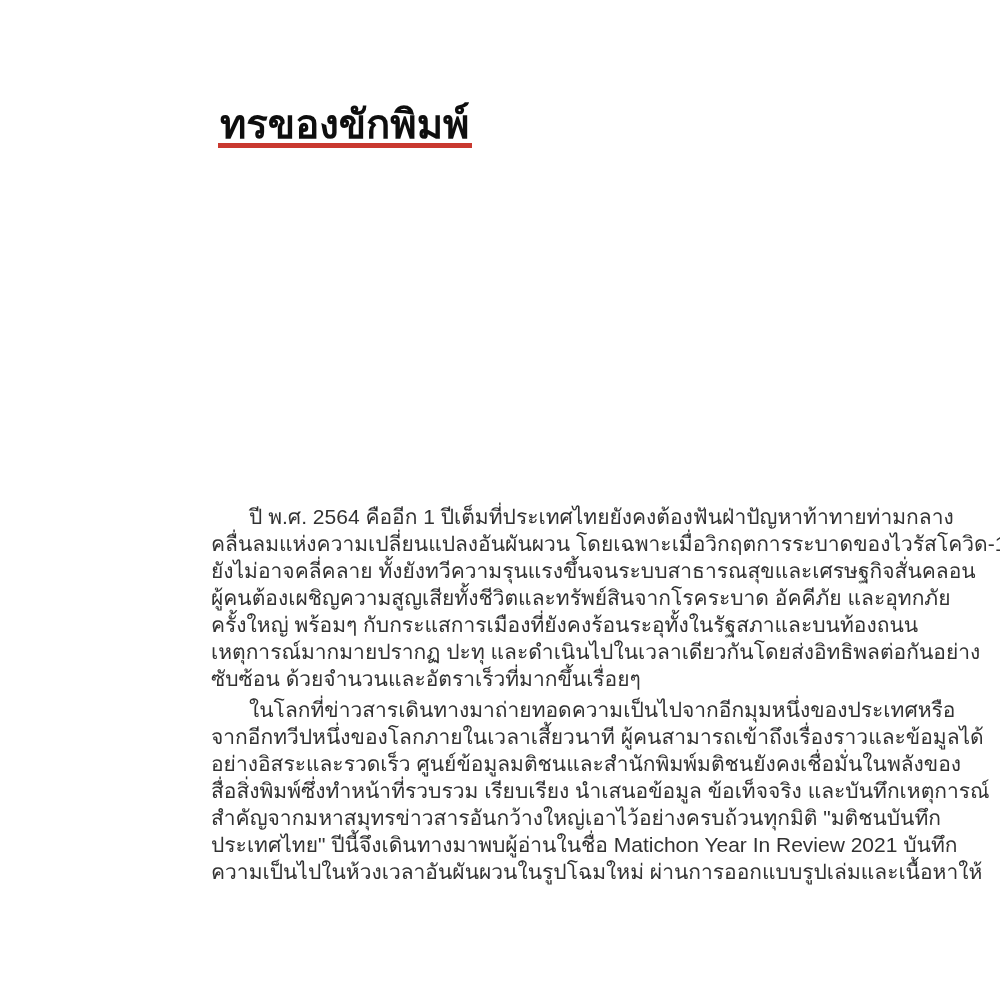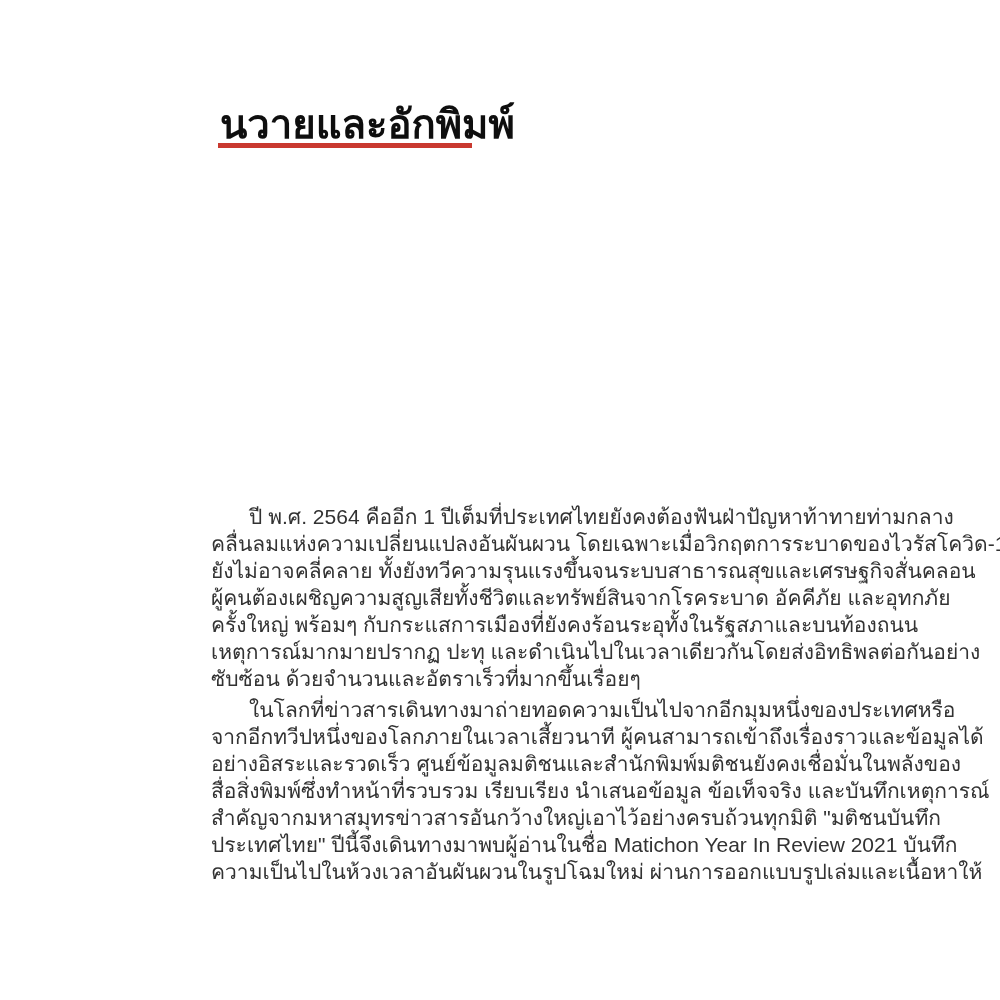--- a/index.html
+++ b/index.html
@@ -46,21 +46,21 @@
     margin: 4px;
     white-space: pre;       
     text-indent: 38px;      
   }
 </style>
 </head>
 <body>
 
 <div class="page">
 
-  <h1 class="page-title">นวายและอักพิมพ์</h1>
+  <h1 class="page-title">ทรของขักพิมพ์</h1>
 
   <div class="title-rule" style="background: rgb(201, 57, 47);"></div>
 
   <div class="preface-body">
     <p>ปี พ.ศ. 2564 คืออีก 1 ปีเต็มที่ประเทศไทยยังคงต้องฟันฝ่าปัญหาท้าทายท่ามกลาง
 คลื่นลมแห่งความเปลี่ยนแปลงอันผันผวน โดยเฉพาะเมื่อวิกฤตการระบาดของไวรัสโควิด-19
 ยังไม่อาจคลี่คลาย ทั้งยังทวีความรุนแรงขึ้นจนระบบสาธารณสุขและเศรษฐกิจสั่นคลอน
 ผู้คนต้องเผชิญความสูญเสียทั้งชีวิตและทรัพย์สินจากโรคระบาด อัคคีภัย และอุทกภัย
 ครั้งใหญ่ พร้อมๆ กับกระแสการเมืองที่ยังคงร้อนระอุทั้งในรัฐสภาและบนท้องถนน
 เหตุการณ์มากมายปรากฏ ปะทุ และดำเนินไปในเวลาเดียวกันโดยส่งอิทธิพลต่อกันอย่าง

